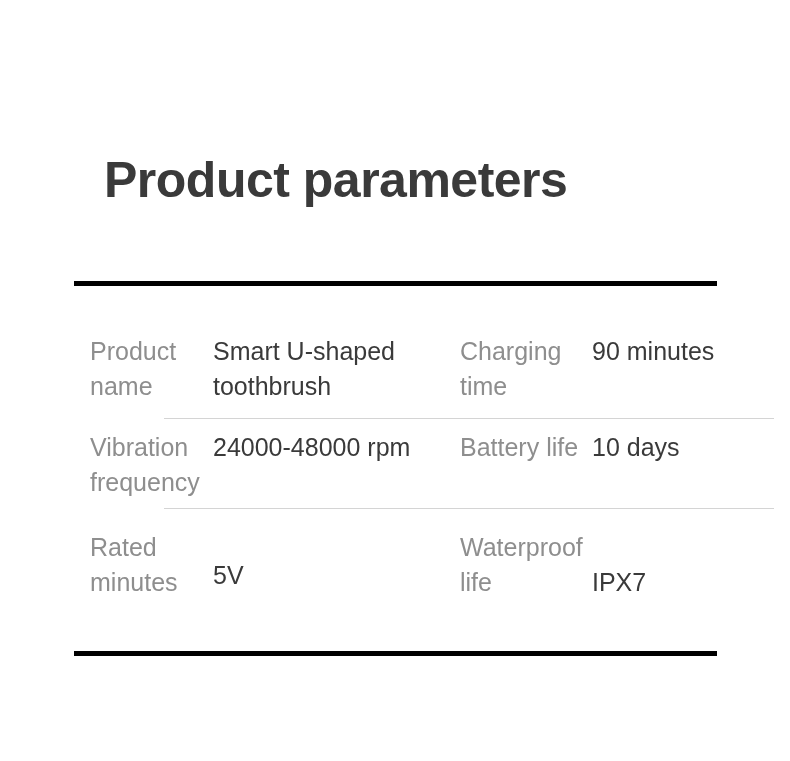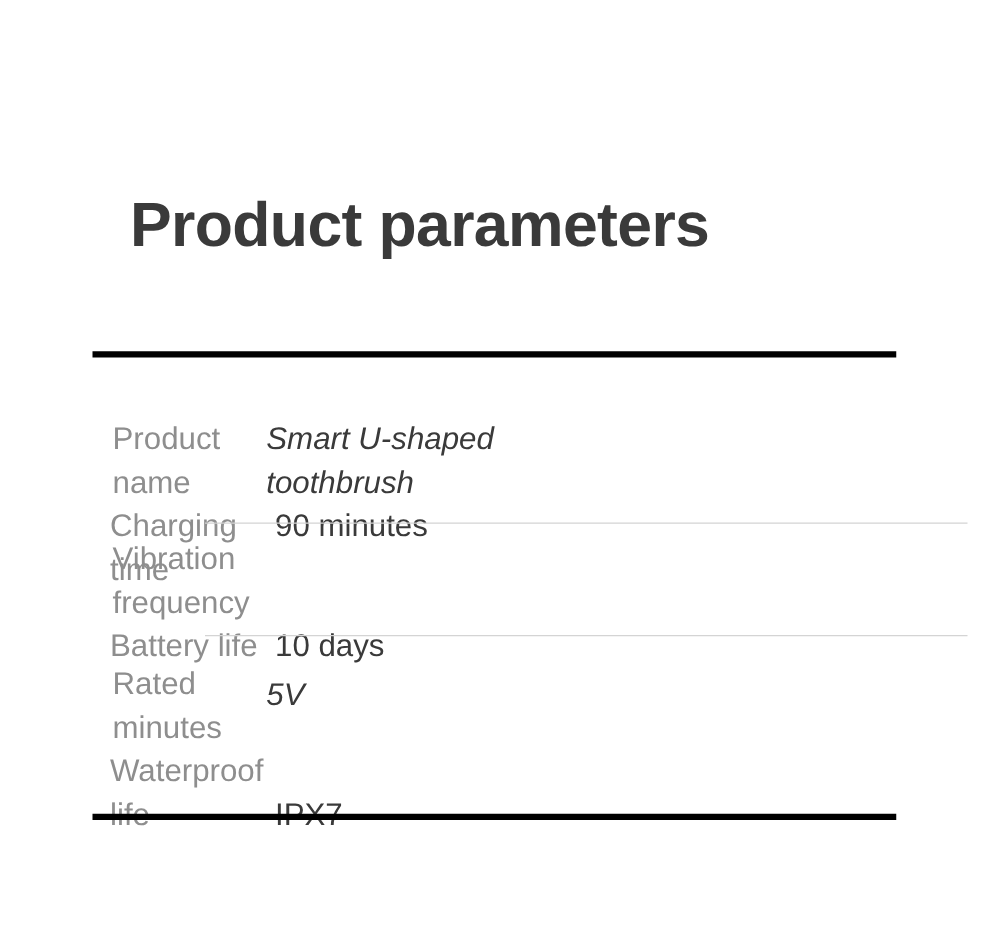--- a/index.html
+++ b/index.html
@@ -61,21 +61,20 @@
     top: 281px;
     width: 643px;
     height: 370px;
   }
 
   .spec-row {
     position: absolute;
     left: 0;
     width: 643px;
     display: flex;
-    flex-direction: column;
   }
   .spec-row.row-0 { top: 53px;  height: 84px; }
   .spec-row.row-1 { top: 149px; height: 84px; }
   .spec-row.row-2 { top: 249px; height: 92px; }
 
   .spec-cell {
     display: flex;
     flex-direction: row;
     align-items: flex-start;
   }
@@ -92,26 +91,26 @@
     color: #3a3a3a;
     font-size: 25px;
     line-height: 35px;
     font-weight: normal;
   }
 
   
   .lw-a { width: 123px; flex: none; }   
   .lw-b { width: 132px; flex: none; }   
 
-  .vw-a { width: 240px; flex: none; font-style: italic; }
+  .vw-a { width: 240px; flex: none; }
   .vw-b { width: 125px; flex: none; }
 
   
   .v-top     { align-self: flex-start; }
-  .v-middle  { align-self: flex-start; margin-top: 9px; }
+  .v-middle  { align-self: flex-start; margin-top: 28px; }
   .v-second  { align-self: flex-start; margin-top: 35px; }
 </style>
 </head>
 <body>
 
 <div class="page">
 
   <div class="spec-title">Product parameters</div>
 
   <div class="rule-thick top"></div>
@@ -127,20 +126,21 @@
         <div class="spec-label lw-b">Charging time</div>
         <div class="spec-value vw-b v-top">90 minutes</div>
       </div>
     </div>
 
     <div class="rule-thin" style="top:137px;"></div>
 
     <div class="spec-row row-1">
       <div class="spec-cell left-col">
         <div class="spec-label lw-a">Vibration frequency</div>
+        <div class="spec-value vw-a v-top">24000-48000 rpm</div>
       </div>
       <div class="spec-cell right-col">
         <div class="spec-label lw-b">Battery life</div>
         <div class="spec-value vw-b v-top">10 days</div>
       </div>
     </div>
 
     <div class="rule-thin" style="top:227px;"></div>
 
     <div class="spec-row row-2">

